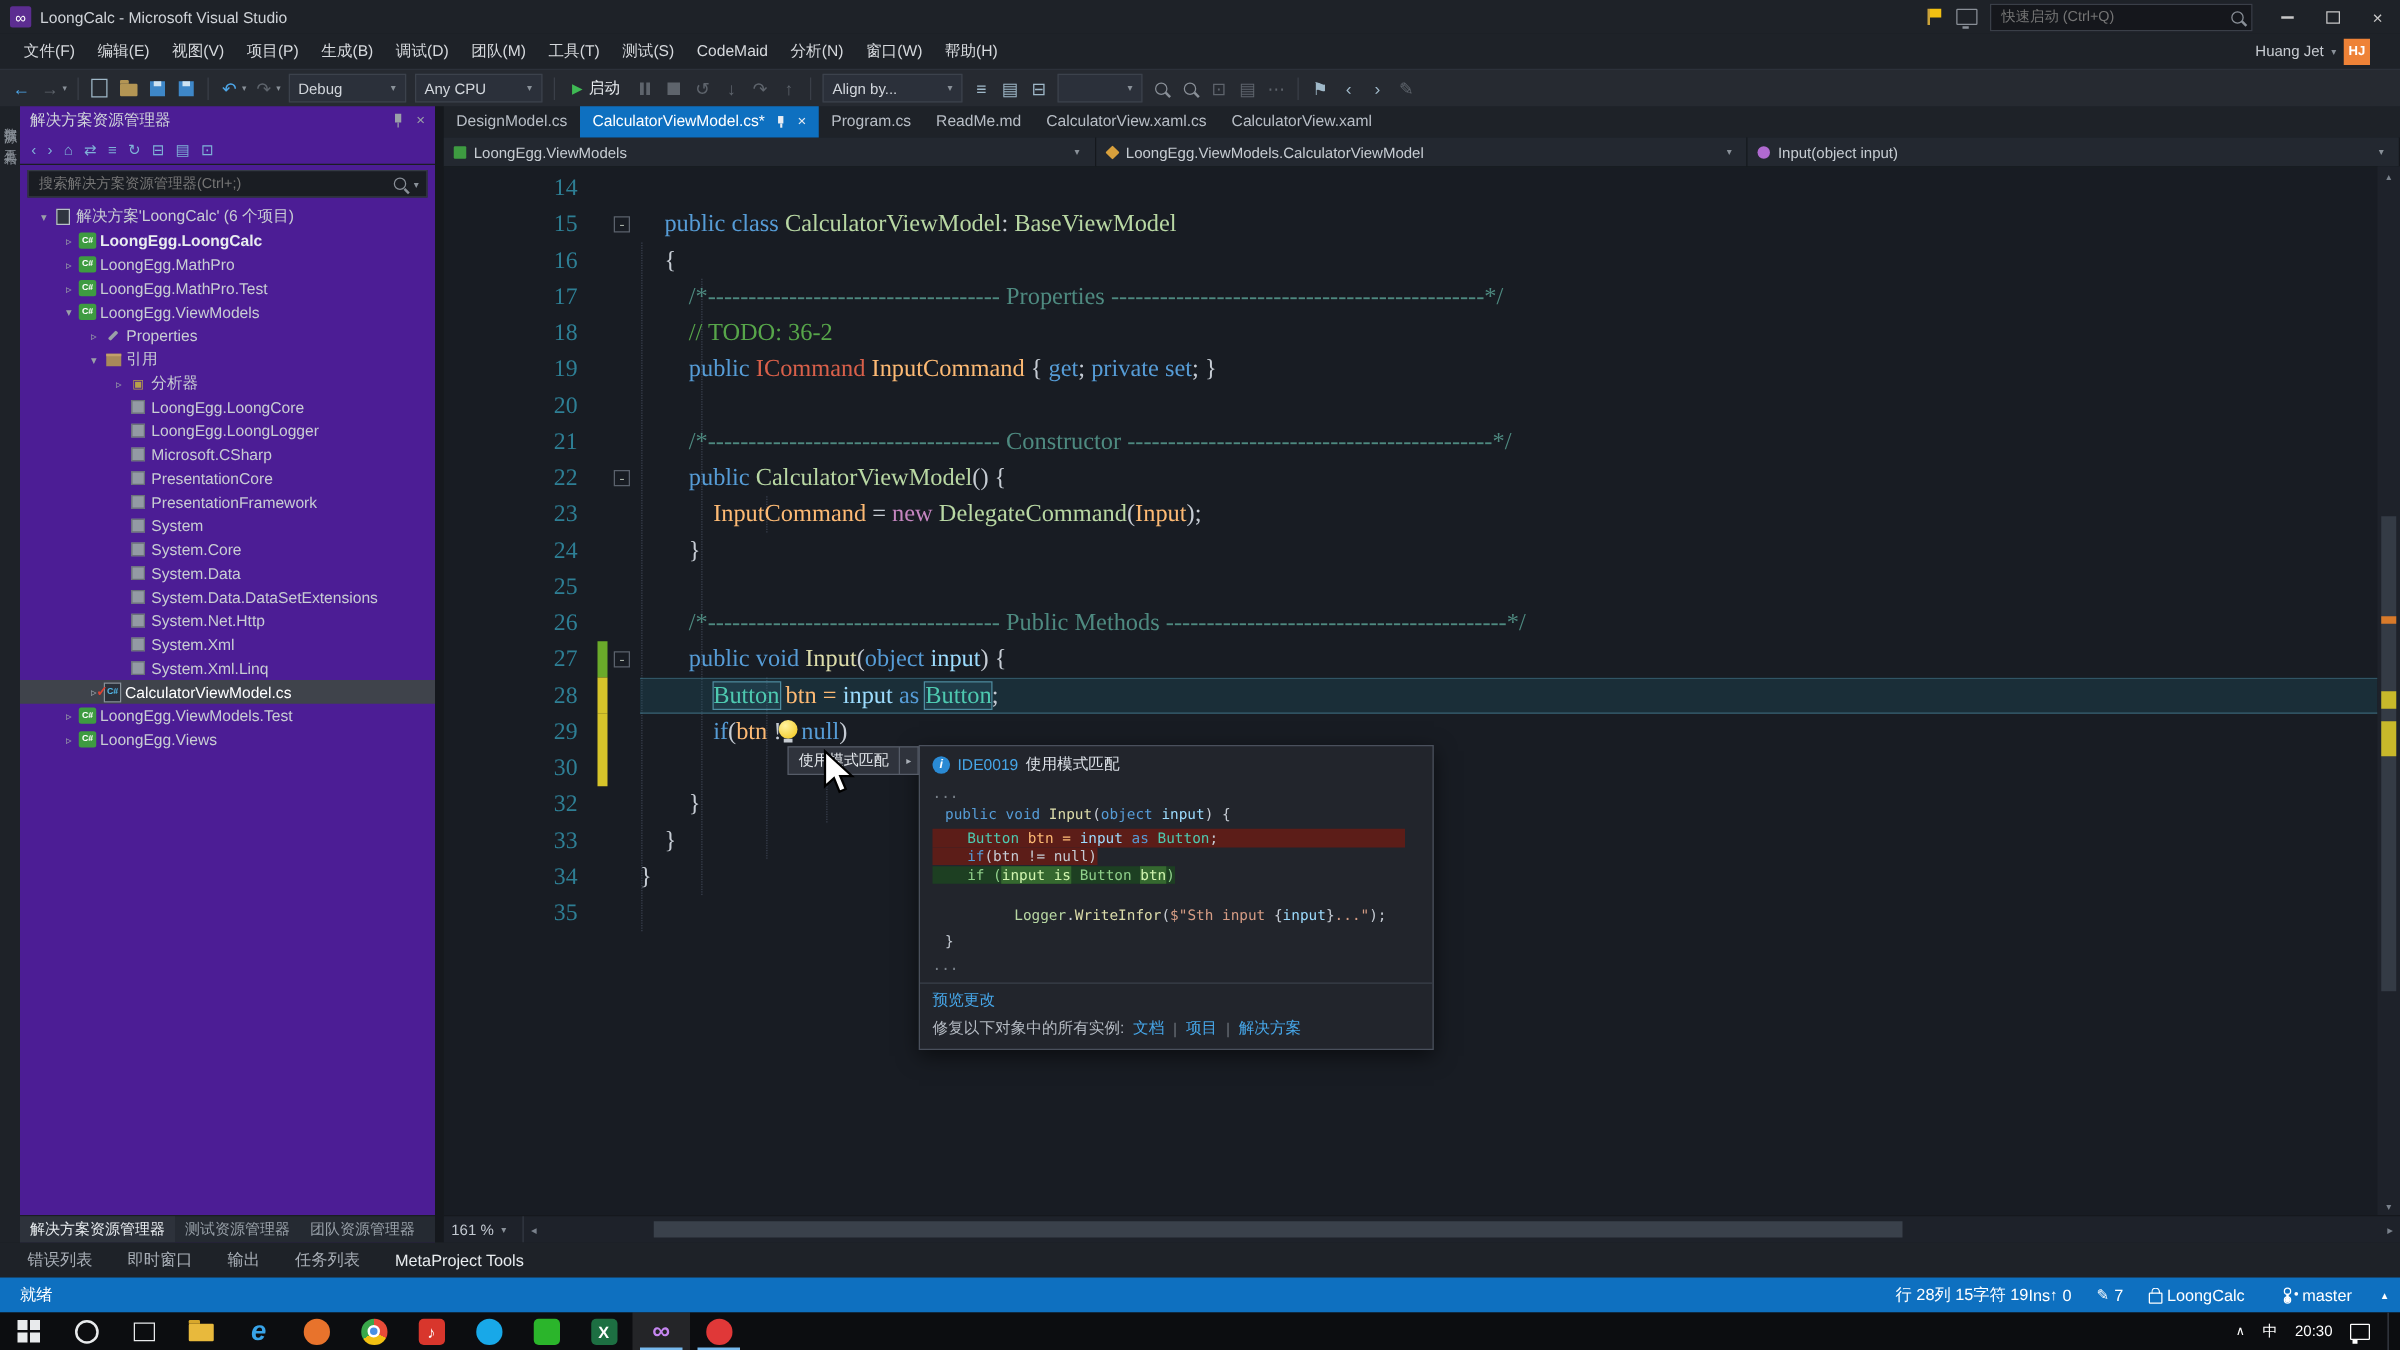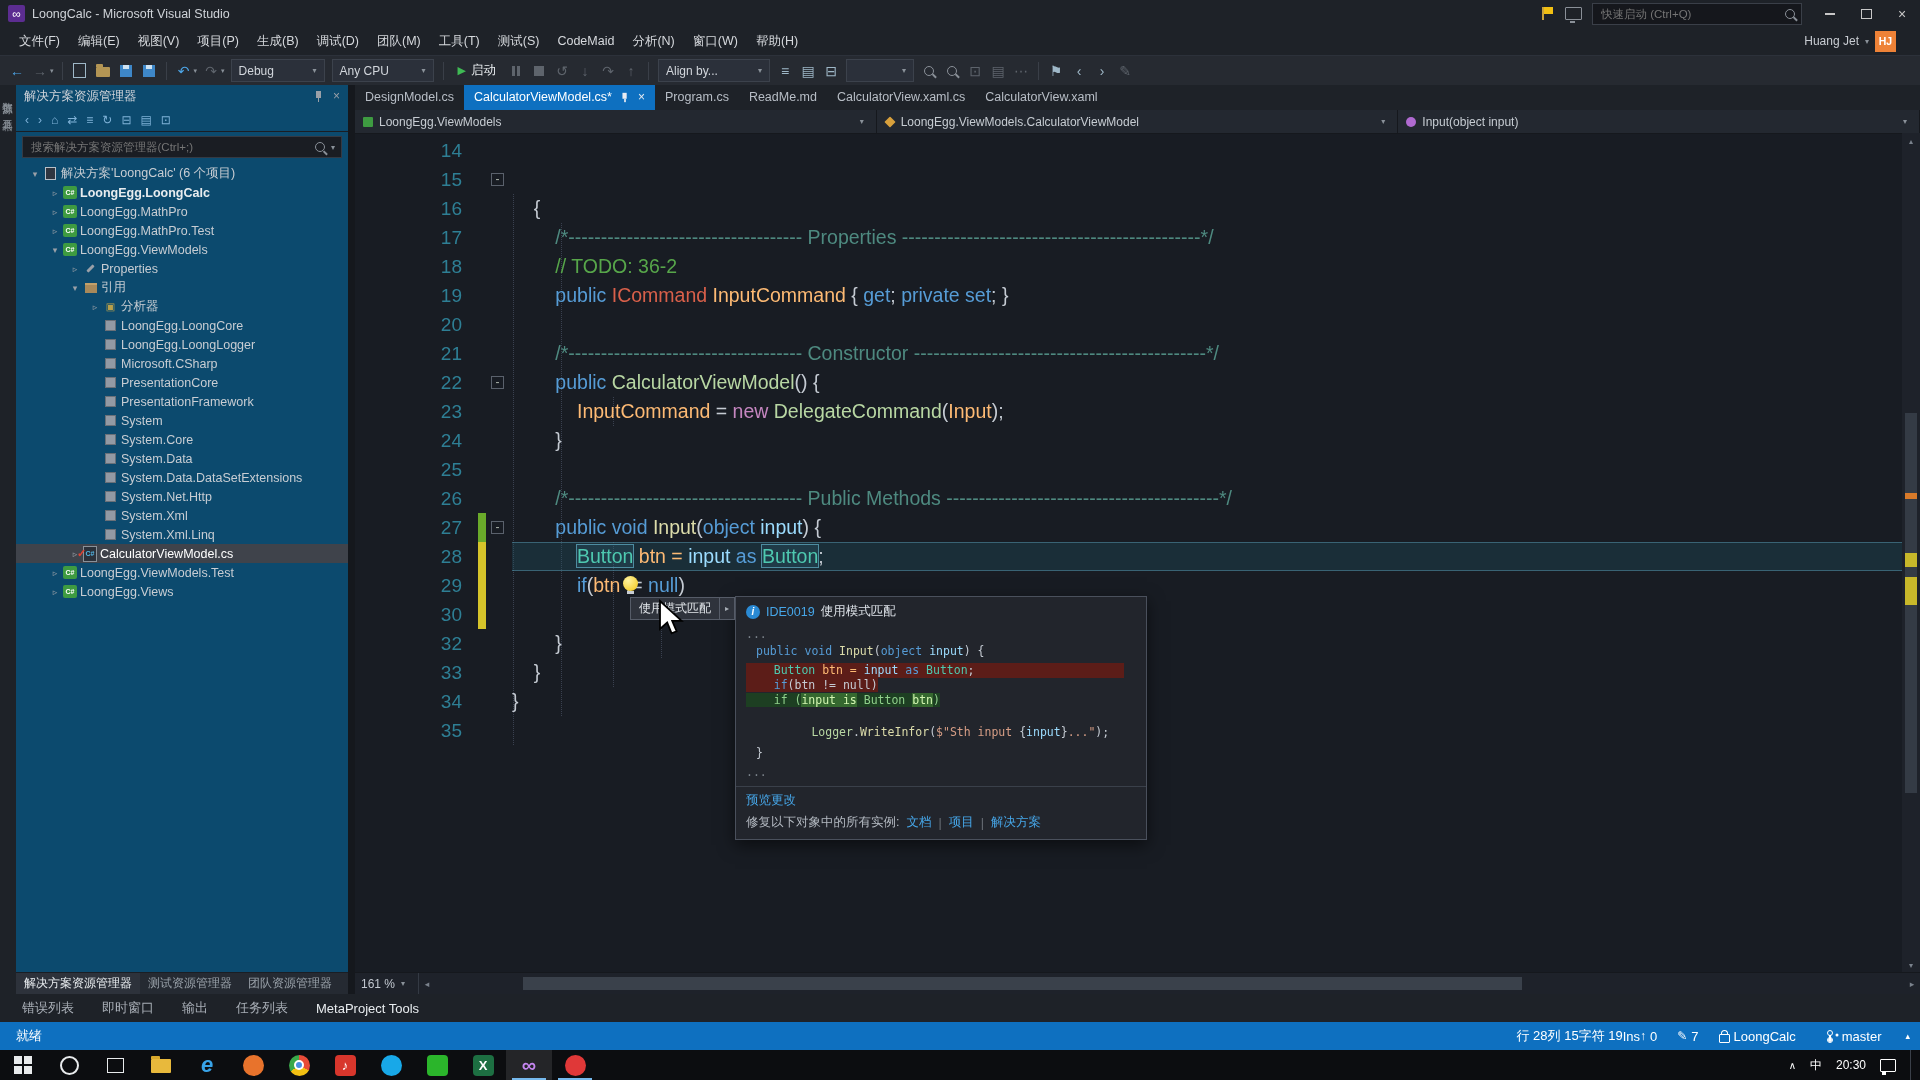--- a/index.html
+++ b/index.html
@@ -53,21 +53,21 @@
   .mini-save::after{content:"";position:absolute;left:3px;top:0;width:6px;height:4px;background:#cfe3f2;}
   .mini-stop{width:10px;height:10px;background:#5e646c;}
   .mini-pause{display:flex;gap:2px;}
   .mini-pause i{display:block;width:3px;height:10px;background:#5e646c;}
 
   
   .activity{position:absolute;left:0;top:84px;width:16px;bottom:86px;background:#1e2228;display:flex;flex-direction:column;align-items:center;gap:14px;padding-top:10px;box-sizing:border-box;}
   .act-tab{writing-mode:vertical-rl;font-size:10.5px;color:#8a9199;letter-spacing:1px;}
 
   
-  .sidebar{position:absolute;left:16px;top:84px;width:332px;bottom:86px;background:#0c4a6e;display:flex;flex-direction:column;box-sizing:border-box;}
+  .sidebar{position:absolute;left:16px;top:84px;width:332px;bottom:86px;background:#4c1d95;display:flex;flex-direction:column;box-sizing:border-box;}
   .splitter{position:absolute;left:348px;top:84px;width:7px;bottom:86px;background:#15181d;}
   .sb-header{height:24px;display:flex;align-items:center;padding:0 8px;font-size:12.5px;color:#d0d4da;flex:none;}
   .sb-header .sp{flex:1;}
   .pin-icon{position:relative;width:12px;height:13px;margin-right:8px;}
   .pin-icon::before{content:"";position:absolute;left:3px;top:1px;width:5px;height:7px;background:#9aa0a8;}
   .pin-icon::after{content:"";position:absolute;left:5px;top:8px;width:1.5px;height:4px;background:#9aa0a8;}
   .sb-x{color:#9aa0a8;font-size:12px;}
   .sb-toolbar{height:23px;display:flex;align-items:center;gap:9px;padding:0 9px;border-bottom:1px solid #1a1e24;flex:none;}
   .sb-toolbar span{font-size:12px;color:#7fb2d8;}
   .sb-search{margin:4px 6px;height:20px;background:#1a1d23;border:1px solid #343a44;display:flex;align-items:center;padding:0 6px;gap:6px;flex:none;}
@@ -105,21 +105,21 @@
   .crumb-label{font-size:12px;color:#c6ccd2;white-space:nowrap;}
   .crumb-caret{margin-left:auto;font-size:8px;color:#8a9199;padding-right:4px;}
   .ci{width:10px;height:10px;flex:none;border-radius:1px;}
   .ci-project{background:#3E9B41;}
   .ci-class{background:#d8a03c;transform:rotate(45deg) scale(.8);}
   .ci-method{background:#b06ad0;border-radius:50%;}
 
   .code-viewport{position:absolute;left:0;top:49px;right:18px;bottom:21px;overflow:hidden;}
   .guide{position:absolute;width:0;border-left:1px dotted #3a4150;z-index:1;}
   .code-lines{position:relative;padding-top:3px;z-index:2;}
-  .code-row{display:flex;height:29px;line-height:29px;font-family:Liberation Sans, sans-serif;font-size:19.5px;position:relative;}
+  .code-row{display:flex;height:29px;line-height:29px;font-family:Liberation Serif, serif;font-size:19.5px;position:relative;justify-content:flex-end;}
   .ln{width:123px;text-align:right;padding-right:16px;color:#2E7F95;box-sizing:border-box;font-size:19px;flex:none;}
   .chg{width:8px;flex:none;}
   .chg.green{background:#6aaa2a;}
   .chg.yellow{background:#d6c42a;}
   .fold{width:26px;flex:none;position:relative;}
   .foldbox{position:absolute;left:5px;top:8px;width:13px;height:13px;border:1px solid #5a616c;color:#aab2a8;background:#181c23;font-size:12px;line-height:11px;text-align:center;box-sizing:border-box;}
   .code{white-space:pre;flex:1;color:#c9d1d9;}
   .code-row.current .code{background:rgba(32,92,112,.28);box-shadow:inset 0 1px 0 rgba(95,165,190,.45),inset 0 -1px 0 rgba(95,165,190,.45);}
   .tok-kw{color:#569CD6;} .tok-kw2{color:#C586C0;} .tok-cls{color:#B8D7A3;} .tok-iface{color:#D9604A;}
   .tok-typ{color:#4EC9B0;} .tok-mtd{color:#DCDCAA;} .tok-param{color:#9CDCFE;} .tok-id{color:#fdba74;}
@@ -561,20 +561,21 @@
           <span class="chg"></span>
           <span class="fold"></span>
           <span class="code"></span>
         </div>
         <div class="code-row">
           <span class="ln">15</span>
           <span class="chg"></span>
           <span class="fold">
             <span class="foldbox">-</span>
           </span>
+          <span class="code"><span class="tok-id">    </span><span class="tok-kw">public class </span><span class="tok-cls">CalculatorViewModel</span><span class="tok-pl">: </span><span class="tok-cls">BaseViewModel</span></span>
         </div>
         <div class="code-row">
           <span class="ln">16</span>
           <span class="chg"></span>
           <span class="fold"></span>
           <span class="code"><span class="tok-pl">    {</span></span>
         </div>
         <div class="code-row">
           <span class="ln">17</span>
           <span class="chg"></span>

